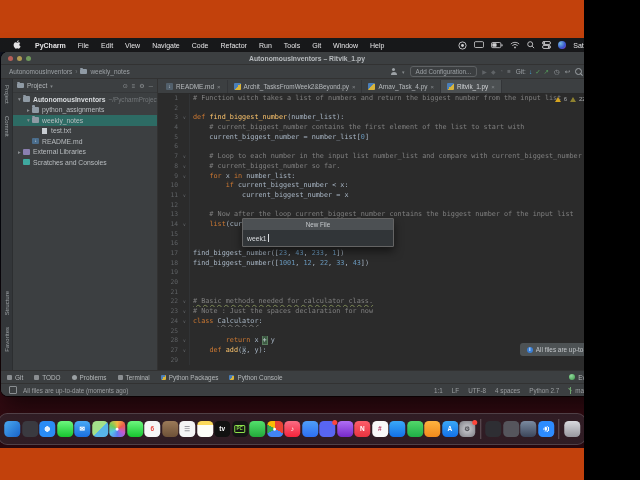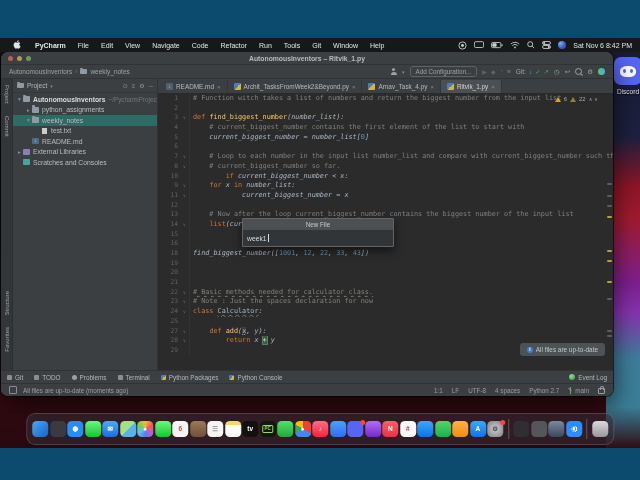--- a/index.html
+++ b/index.html
@@ -1,16 +1,16 @@
 <!DOCTYPE html>
 <html><head>
 <meta charset="utf-8">
 <style>
   html,body{margin:0;padding:0;background:#000;}
-  .stage{position:relative;width:640px;height:480px;background:#0c4a6e;overflow:hidden;
+  .stage{position:relative;width:584px;height:480px;background:#c2410c;overflow:hidden;
          font-family:"Liberation Sans",sans-serif;-webkit-font-smoothing:antialiased;}
   
   .desktop{position:absolute;left:0;top:38px;width:640px;height:410px;
     background:linear-gradient(180deg,#101320 0%,#12152a 52%,#451019 72%,#3a0c14 86%,#26080e 100%);}
   .wall-right{position:absolute;right:0;top:0;width:34px;height:100%;
     background:linear-gradient(180deg,#181b30 0%,#1d2040 24%,#8c1527 36%,#a01b2e 44%,#7c2090 60%,#8633ae 67%,#3f7d9a 78%,#3a7f97 90%,#2f0d13 100%);}
   
   .menubar{position:absolute;left:0;top:38px;width:640px;height:14px;z-index:9;
     background:rgba(24,24,27,.94);display:flex;align-items:center;color:#e4e4e6;font-size:7px;}
   .mb-left{display:flex;align-items:center;gap:0;padding-left:7px;}
@@ -87,21 +87,21 @@
   .tab.active{background:#4c5052;color:#d4d7d9;}
   .tab .close{color:#85898c;font-size:6px;}
   .fic{width:7px;height:7px;flex:none;border-radius:1px;}
   .fic-py{background:linear-gradient(135deg,#4a7eb8 50%,#d8b43c 50%);}
   .fic-md{background:#52606c;color:#cfd6db;font-size:5px;line-height:7px;text-align:center;}
   .codearea{flex:1;position:relative;overflow:hidden;}
   .crow{display:flex;height:9.7px;line-height:9.7px;}
   .gut{width:20px;flex:none;text-align:right;padding-right:2px;color:#606366;font:6.3px "DejaVu Sans Mono",monospace;}
   .fold{width:9px;flex:none;text-align:center;color:#63666a;font-size:4.5px;border-right:1px solid #313335;}
   .cl{flex:1;white-space:pre;overflow:hidden;font:6.8px "DejaVu Sans Mono",monospace;color:#a9b7c6;padding-left:3px;}
-  .tk-c{color:#808080;} .tk-k{color:#cc7832;} .tk-f{color:#ffc66d;} .tk-n{color:#6897bb;} .tk-d{color:#a9b7c6;font-style:italic;}
+  .tk-c{color:#808080;} .tk-k{color:#cc7832;} .tk-f{color:#ffc66d;} .tk-n{color:#6897bb;} .tk-d{color:#a9b7c6;}
   .tk-cu{color:#808080;text-decoration:underline wavy #7d8a55;text-underline-offset:1px;}
   .tk-du{color:#a9b7c6;text-decoration:underline wavy #777;text-underline-offset:1px;}
   .tk-p{color:#a9b7c6;text-decoration:underline dotted #8a8a8a;background:#3b3f42;}
   .tk-hl{color:#c8d2da;background:#3d5a43;outline:1px solid #5a7d5f;}
   
   .inspect{position:absolute;top:2px;right:13px;display:flex;align-items:center;gap:3px;font-size:6px;color:#a6a9ab;z-index:4;}
   .tri{width:0;height:0;border-left:3px solid transparent;border-right:3px solid transparent;border-bottom:5px solid #d6a520;}
   .tri.dim{border-bottom-color:#8f822f;}
   .updown{color:#9aa0a3;font-size:5px;letter-spacing:2px;}
   
@@ -395,30 +395,30 @@
               <span class="gut">7</span>
               <span class="fold">∨</span>
               <span class="cl"><span class="tk-c">    # Loop to each number in the input list number_list and compare with current_biggest_number such that</span></span>
             </div>
             <div class="crow">
               <span class="gut">8</span>
               <span class="fold">∨</span>
               <span class="cl"><span class="tk-c">    # current_biggest_number so far.</span></span>
             </div>
             <div class="crow">
+              <span class="gut">9</span>
+              <span class="fold">∨</span>
+              <span class="cl"><span class="tk-d">    </span><span class="tk-k">for</span><span class="tk-d"> x </span><span class="tk-k">in</span><span class="tk-d"> number_list:</span></span>
+            </div>
+            <div class="crow">
               <span class="gut">10</span>
               <span class="fold"></span>
               <span class="cl"><span class="tk-d">        </span><span class="tk-k">if</span><span class="tk-d"> current_biggest_number &lt; x:</span></span>
             </div>
             <div class="crow">
-              <span class="gut">9</span>
-              <span class="fold">∨</span>
-              <span class="cl"><span class="tk-d">    </span><span class="tk-k">for</span><span class="tk-d"> x </span><span class="tk-k">in</span><span class="tk-d"> number_list:</span></span>
-            </div>
-            <div class="crow">
               <span class="gut">11</span>
               <span class="fold">∨</span>
               <span class="cl"><span class="tk-d">            current_biggest_number = x</span></span>
             </div>
             <div class="crow">
               <span class="gut">12</span>
               <span class="fold"></span>
               <span class="cl"></span>
             </div>
             <div class="crow">
@@ -435,20 +435,25 @@
               <span class="gut">15</span>
               <span class="fold"></span>
               <span class="cl"></span>
             </div>
             <div class="crow">
               <span class="gut">16</span>
               <span class="fold"></span>
               <span class="cl"></span>
             </div>
             <div class="crow">
+              <span class="gut">17</span>
+              <span class="fold"></span>
+              <span class="cl"><span class="tk-d">find_biggest_number([</span><span class="tk-n">23</span><span class="tk-d">, </span><span class="tk-n">43</span><span class="tk-d">, </span><span class="tk-n">233</span><span class="tk-d">, </span><span class="tk-n">1</span><span class="tk-d">])</span></span>
+            </div>
+            <div class="crow">
               <span class="gut">18</span>
               <span class="fold"></span>
               <span class="cl"><span class="tk-d">find_biggest_number([</span><span class="tk-n">1001</span><span class="tk-d">, </span><span class="tk-n">12</span><span class="tk-d">, </span><span class="tk-n">22</span><span class="tk-d">, </span><span class="tk-n">33</span><span class="tk-d">, </span><span class="tk-n">43</span><span class="tk-d">])</span></span>
             </div>
             <div class="crow">
               <span class="gut">19</span>
               <span class="fold"></span>
               <span class="cl"></span>
             </div>
             <div class="crow">
@@ -475,28 +480,28 @@
               <span class="gut">24</span>
               <span class="fold">∨</span>
               <span class="cl"><span class="tk-k">class </span><span class="tk-du">Calculator</span><span class="tk-d">:</span></span>
             </div>
             <div class="crow">
               <span class="gut">25</span>
               <span class="fold"></span>
               <span class="cl"></span>
             </div>
             <div class="crow">
+              <span class="gut">28</span>
+              <span class="fold">∨</span>
+              <span class="cl"><span class="tk-d">        </span><span class="tk-k">return</span><span class="tk-d"> x </span><span class="tk-hl">+</span><span class="tk-d"> y</span></span>
+            </div>
+            <div class="crow">
               <span class="gut">27</span>
               <span class="fold">∨</span>
               <span class="cl"><span class="tk-d">    </span><span class="tk-k">def </span><span class="tk-f">add</span><span class="tk-d">(</span><span class="tk-p">x</span><span class="tk-d">, y):</span></span>
-            </div>
-            <div class="crow">
-              <span class="gut">28</span>
-              <span class="fold">∨</span>
-              <span class="cl"><span class="tk-d">        </span><span class="tk-k">return</span><span class="tk-d"> x </span><span class="tk-hl">+</span><span class="tk-d"> y</span></span>
             </div>
             <div class="crow">
               <span class="gut">29</span>
               <span class="fold"></span>
               <span class="cl"></span>
             </div>
             <div class="emark" style="top: 89px; background: rgb(90, 93, 94);"></div>
             <div class="emark" style="top: 101px; background: rgb(90, 93, 94);"></div>
             <div class="emark" style="top: 111px; background: rgb(90, 93, 94);"></div>
             <div class="emark" style="top: 122px; background: rgb(184, 160, 55);"></div>

